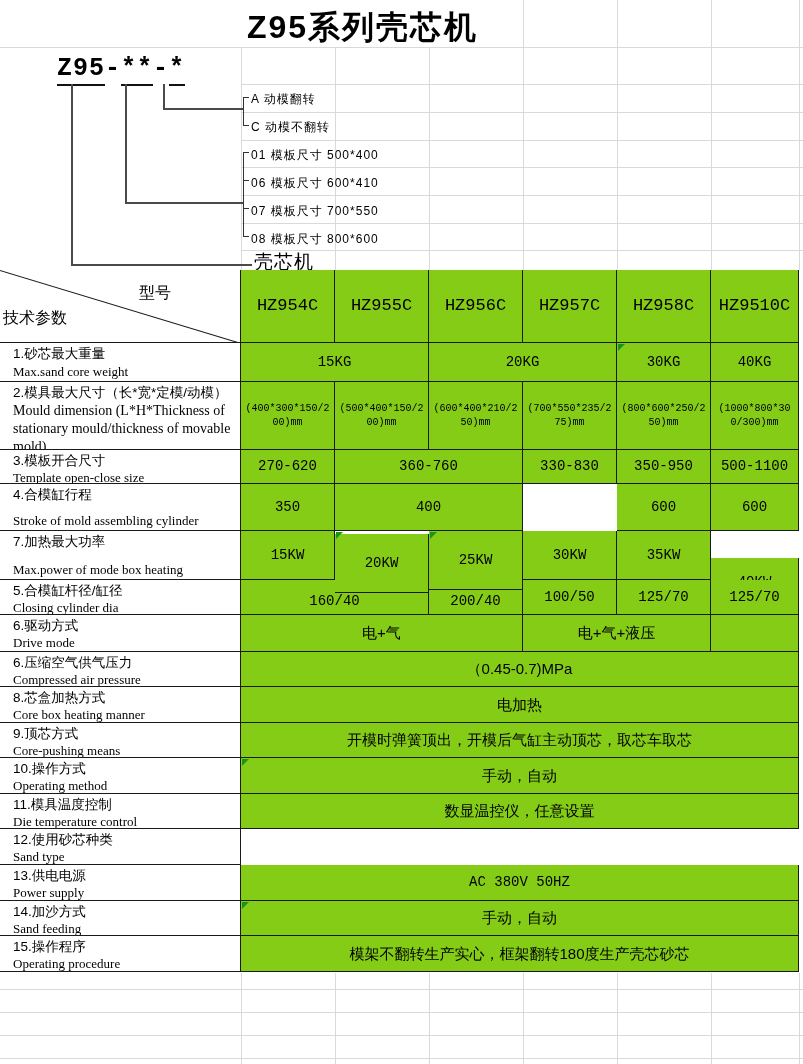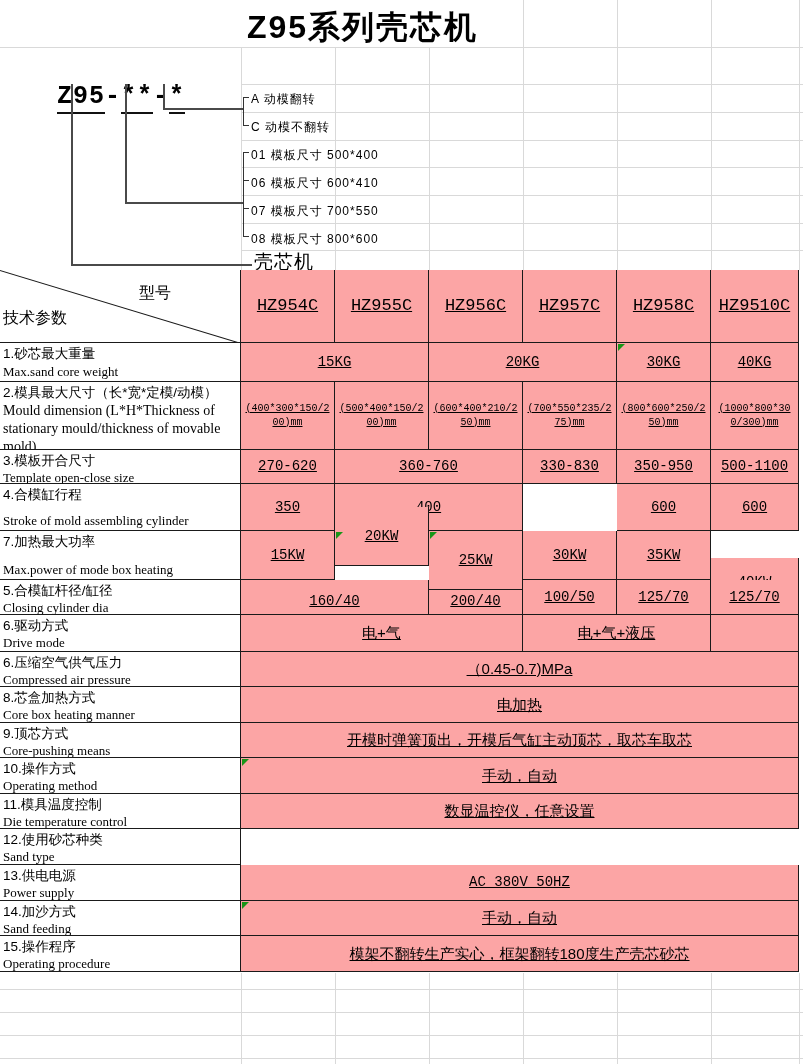--- a/index.html
+++ b/index.html
@@ -6,42 +6,42 @@
   .page{position:relative;width:803px;height:1064px;background:#fff;overflow:hidden;
         font-family:"Liberation Sans",sans-serif;color:#000;}
   
   .gl{position:absolute;background:#d9d9d9;}
   
   .bl{position:absolute;background:#1a1a1a;}
   
   .dl{position:absolute;background:#4a4a4a;}
   .dl2{position:absolute;background:#333;}
   
-  .cell{position:absolute;box-sizing:border-box;background:#fca5a5;
+  .cell{position:absolute;box-sizing:border-box;background:#84cc16;
         border-right:1px solid #1a1a1a;border-bottom:1px solid #1a1a1a;
         display:flex;align-items:center;justify-content:center;text-align:center;
-        font-family:"Liberation Mono",monospace;font-size:14px;line-height:1.2;text-decoration:underline;}
+        font-family:"Liberation Mono",monospace;font-size:14px;line-height:1.2;}
   .cell.cn{font-family:"Liberation Sans",sans-serif;font-size:15px;}
   .cell.sm{font-size:10px;word-break:break-all;line-height:1.4;padding:0 3px;}
   .cell.hdr{font-size:17px;}
   .label{position:absolute;box-sizing:border-box;background:#fff;overflow:hidden;
          border-right:1px solid #1a1a1a;border-bottom:1px solid #1a1a1a;
-         padding:2px 1px 1px 3px;display:flex;flex-direction:column;justify-content:space-between;}
+         padding:2px 1px 1px 13px;display:flex;flex-direction:column;justify-content:space-between;}
   .label .zh{font-family:"Liberation Sans",sans-serif;font-size:13.5px;white-space:nowrap;}
   .label .en{font-family:"Liberation Serif",serif;font-size:13px;line-height:1.22;}
   .label .en.en-sm{font-size:14px;line-height:1.3;}
   .diag{position:absolute;left:0;top:270px;width:252px;height:0;border-top:1px solid #1a1a1a;
         transform-origin:0 0;transform:rotate(16.85deg);}
   .corner-txt{position:absolute;font-size:16px;font-family:Liberation Mono, monospace;}
   .flag{position:absolute;width:7px;height:7px;background:#189618;
         clip-path:polygon(0 0,100% 0,0 100%);}
   .title{position:absolute;left:0;top:6px;width:725px;text-align:center;
          font-size:32px;font-weight:bold;letter-spacing:2px;}
   .code{position:absolute;left:57px;top:54px;font-family:"Liberation Mono",monospace;
-        font-size:25px;font-weight:bold;letter-spacing:1px;margin-top:28px;}
+        font-size:25px;font-weight:bold;letter-spacing:1px;}
   .code .u{border-bottom:2px solid #111;padding-bottom:1px;}
   .optlabel{position:absolute;font-size:12px;letter-spacing:1px;white-space:nowrap;}
   .machine{position:absolute;left:254px;top:249px;font-size:19px;letter-spacing:1px;}
 </style>
 </head>
 <body>
 
 <div class="page">
 
   <div class="gl" style="left:0;top:47px;width:803px;height:1px"></div>
@@ -195,21 +195,21 @@
   <div class="cell" style="left:523px;top:450px;width:94px;height:34px">330-830</div>
   <div class="cell" style="left:617px;top:450px;width:94px;height:34px">350-950</div>
   <div class="cell" style="left:711px;top:450px;width:88px;height:34px">500-1100</div>
 
   <div class="cell" style="left:241px;top:484px;width:94px;height:47px">350</div>
   <div class="cell" style="left:335px;top:484px;width:188px;height:47px">400</div>
   <div class="cell" style="left:617px;top:484px;width:94px;height:47px">600</div>
   <div class="cell" style="left:711px;top:484px;width:88px;height:47px">600</div>
 
   <div class="cell" style="left:241px;top:531px;width:94px;height:49px">15KW</div>
-  <div class="cell" style="left:335px;top:507px;width:94px;height:59px;z-index:2">20KW</div>
+  <div class="cell" style="left:335px;top:534px;width:94px;height:59px;z-index:2">20KW</div>
   <div class="cell" style="left:429px;top:531px;width:94px;height:59px;z-index:2">25KW</div>
   <div class="cell" style="left:523px;top:531px;width:94px;height:49px">30KW</div>
   <div class="cell" style="left:617px;top:531px;width:94px;height:49px">35KW</div>
   <div class="cell" style="left:711px;top:558px;width:88px;height:49px">40KW</div>
 
   <div class="cell" style="left:241px;top:580px;width:188px;height:35px;align-items:flex-end;padding-bottom:4px">160/40</div>
   <div class="cell" style="left:429px;top:580px;width:94px;height:35px;align-items:flex-end;padding-bottom:4px">200/40</div>
   <div class="cell" style="left:523px;top:580px;width:94px;height:35px">100/50</div>
   <div class="cell" style="left:617px;top:580px;width:94px;height:35px">125/70</div>
   <div class="cell" style="left:711px;top:580px;width:88px;height:35px">125/70</div>

